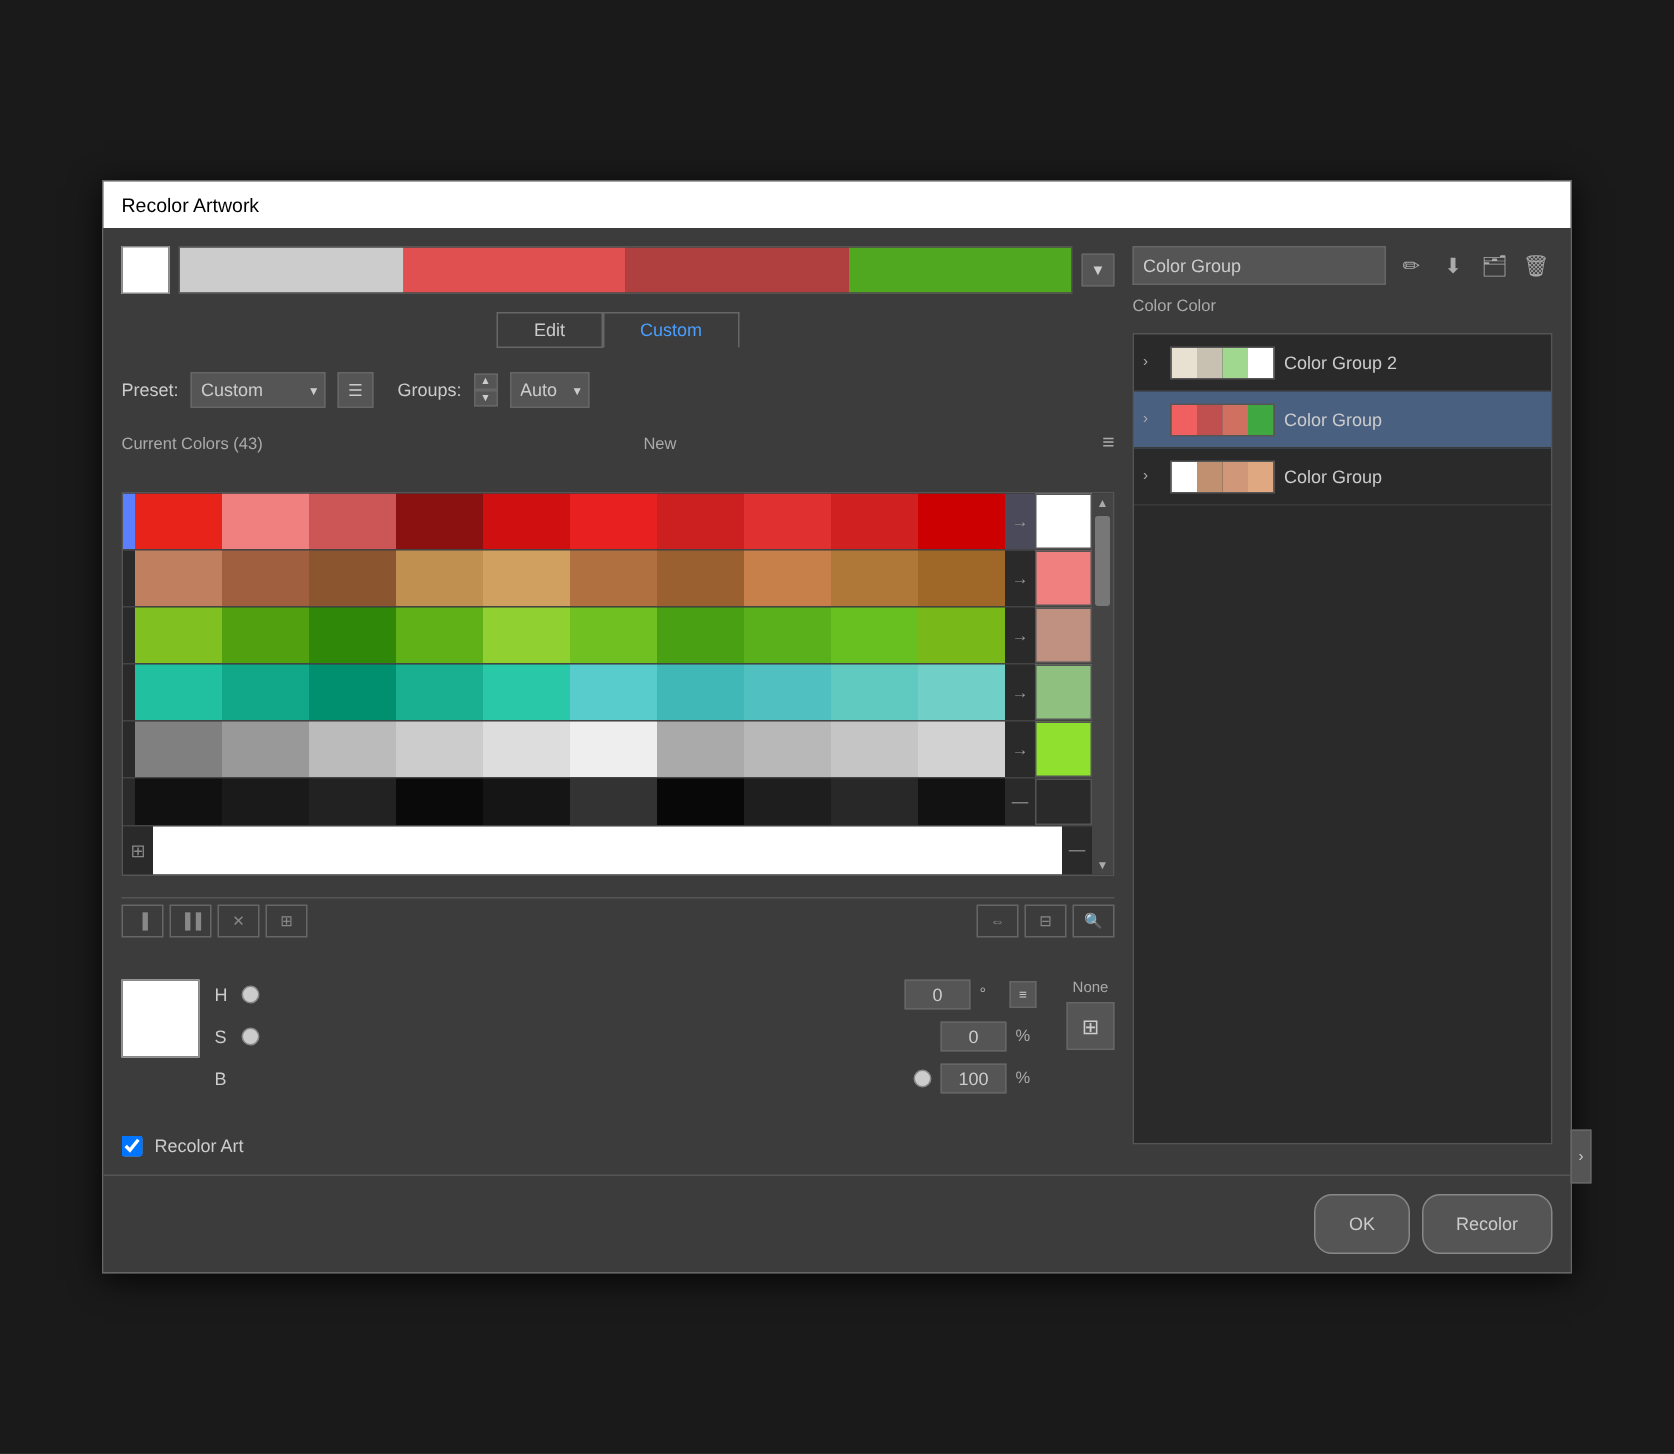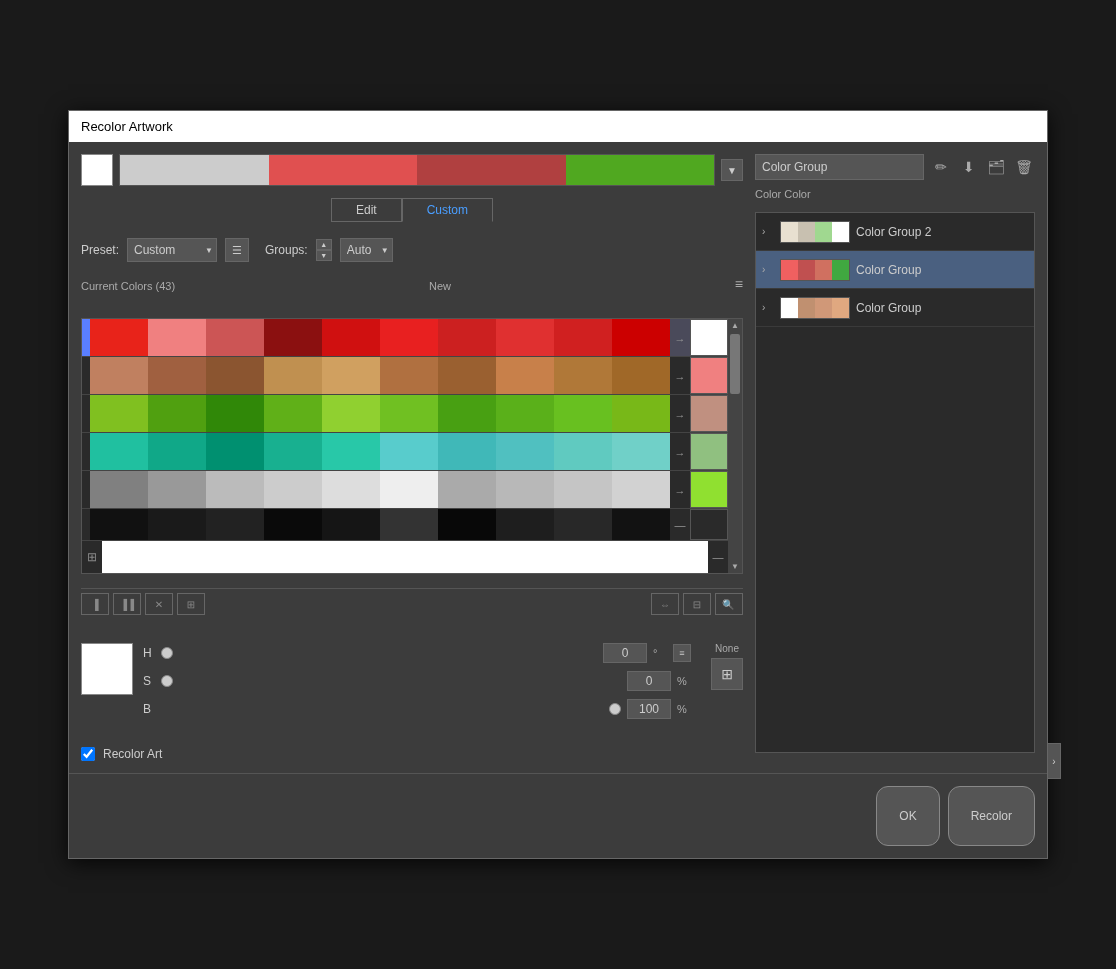--- a/index.html
+++ b/index.html
@@ -501,21 +501,21 @@
       gap: 8px;
       padding: 12px;
       background: #3c3c3c;
       border-top: 1px solid #555;
     }
 
     .footer-btn {
       background: #555;
       border: 1px solid #888;
       color: #ccc;
-      padding: 22px 22px;
+      padding: 12px 22px;
       cursor: pointer;
       border-radius: 12px;
       font-size: 12px;
     }
 
     .row-with-scroll {
       display: flex;
     }
 
     .rows-inner {

